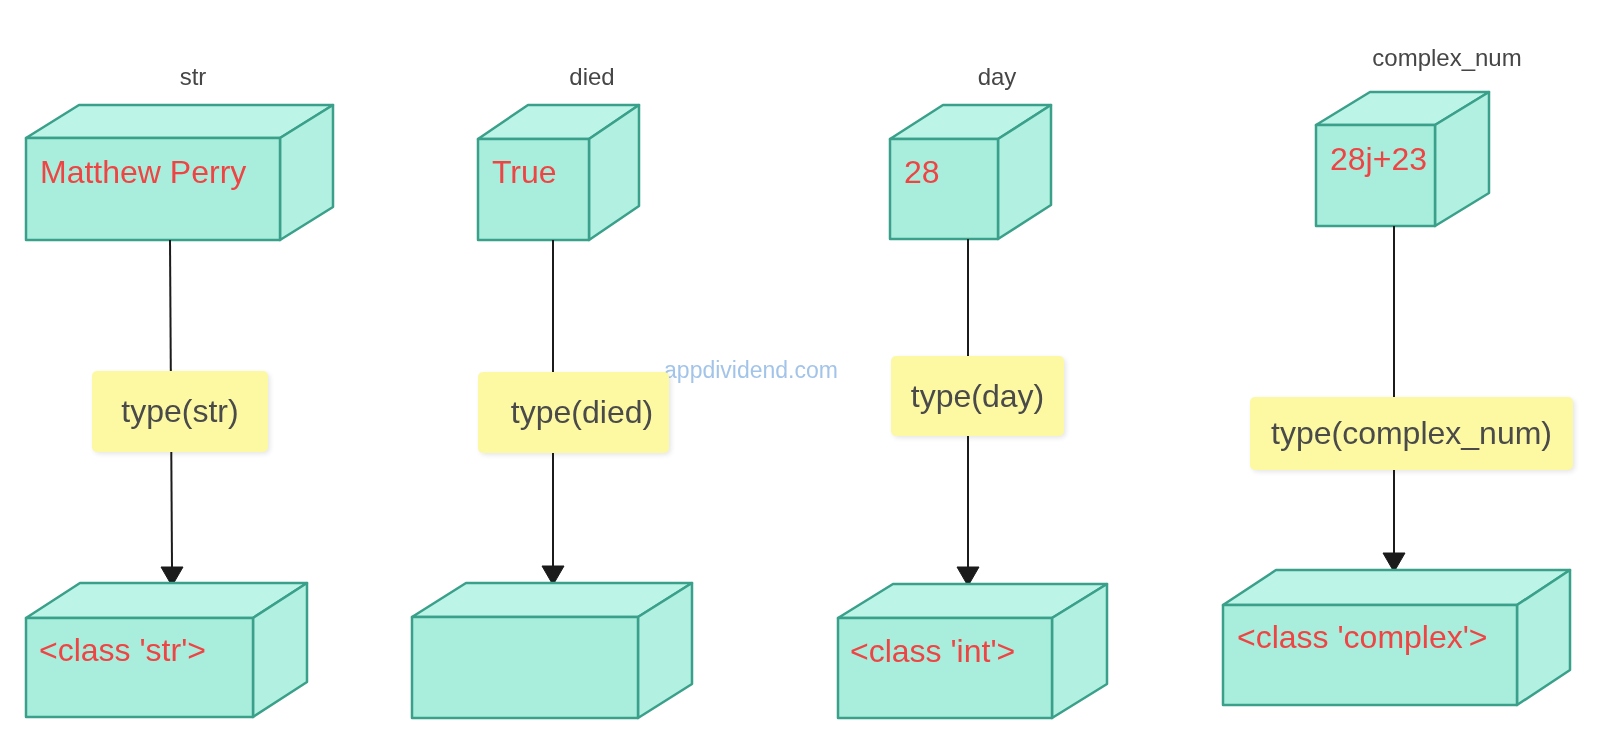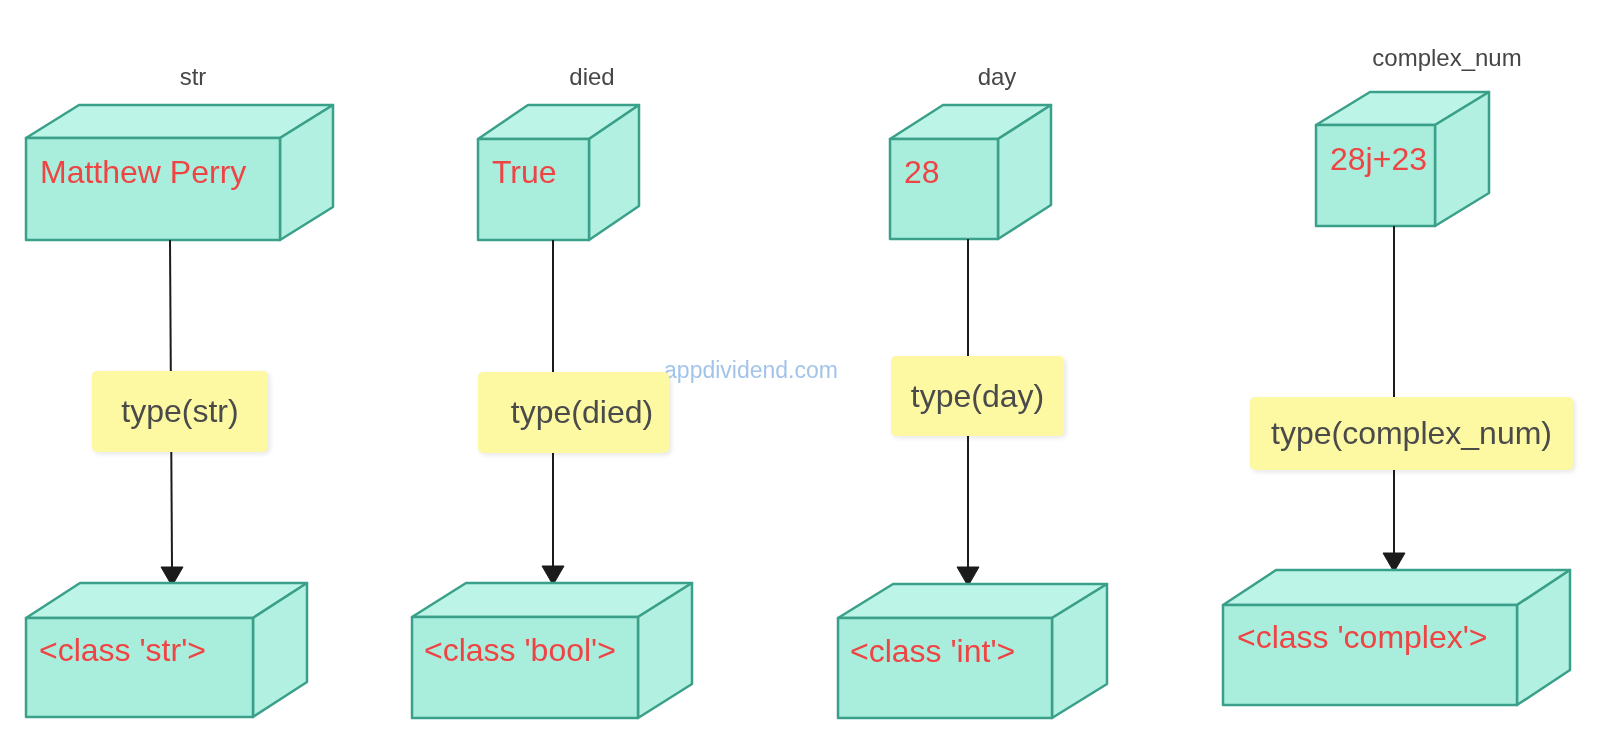--- a/index.html
+++ b/index.html
@@ -113,21 +113,20 @@
   <div class="watermark" style="left:751px; top:322px;">appdividend.com</div>
 
   <div class="var-title" style="left:193px; top:77px;">str</div>
   <div class="box-text" style="left:40px; top:172px;">Matthew Perry</div>
   <div class="op-label" style="left:92px; top:371px; width:176px; height:81px;">type(str)</div>
   <div class="box-text" style="left:39px; top:650px;">&lt;class 'str'&gt;</div>
 
   <div class="var-title" style="left:592px; top:77px;">died</div>
   <div class="box-text" style="left:492px; top:172px;">True</div>
   <div class="op-label" style="left:478px; top:372px; width:174px; height:81px;padding-left:17px;">type(died)</div>
-  <div class="box-text" style="left:424px; top:650px;">&lt;class 'bool'&gt;</div>
 
   <div class="var-title" style="left:997px; top:77px;">day</div>
   <div class="box-text" style="left:904px; top:172px;">28</div>
   <div class="op-label" style="left:891px; top:356px; width:173px; height:80px;">type(day)</div>
   <div class="box-text" style="left:850px; top:651px;text-align:right;">&lt;class 'int'&gt;</div>
 
   <div class="var-title" style="left:1447px; top:58px;">complex_num</div>
   <div class="box-text" style="left:1330px; top:159px;">28j+23</div>
   <div class="op-label" style="left:1250px; top:357px; width:323px; height:73px;margin-top:40px;">type(complex_num)</div>
   <div class="box-text" style="left:1237px; top:637px;">&lt;class 'complex'&gt;</div>

